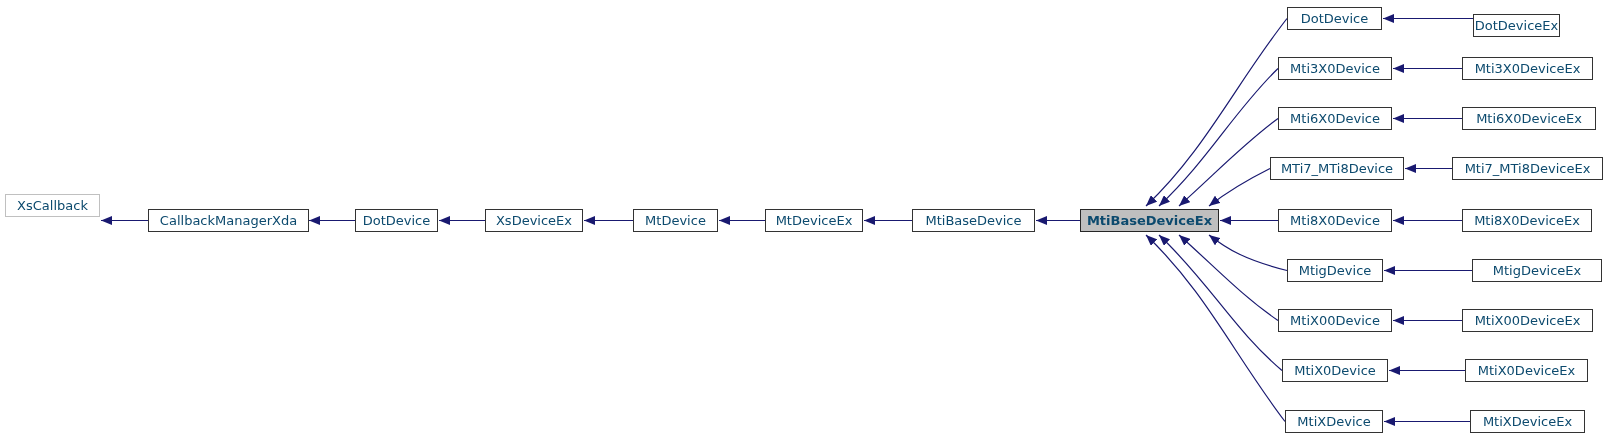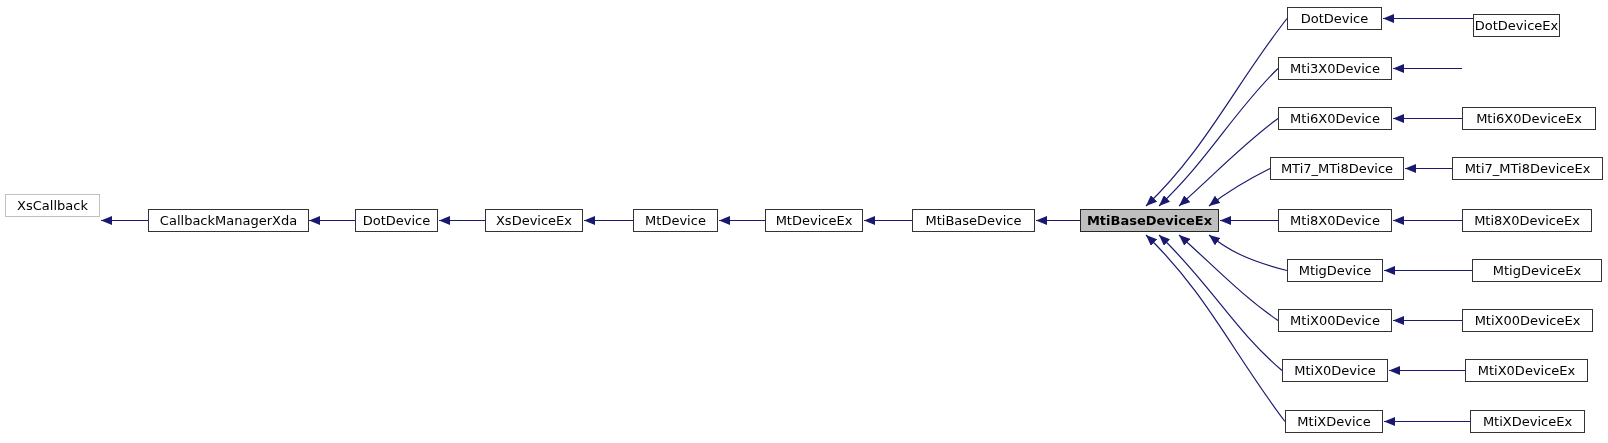--- a/index.html
+++ b/index.html
@@ -20,21 +20,21 @@
     fill: none;
     stroke: #191970;
     stroke-width: 1.2;
   }
   .node {
     position: absolute;
     height: 23px;
     box-sizing: border-box;
     background: #ffffff;
     border: 1px solid #333333;
-    color: #000000;
+    color: #0c4a6e;
     font-size: 13px;
     display: flex;
     align-items: center;
     justify-content: center;
     white-space: nowrap;
     cursor: pointer;
   }
   .node.external {
     border-color: #c0c0c0;
     cursor: default;
@@ -99,20 +99,21 @@
   <div class="node" style="left:1278px; top:57px;  width:114px">Mti3X0Device</div>
   <div class="node" style="left:1278px; top:107px; width:114px">Mti6X0Device</div>
   <div class="node" style="left:1270px; top:157px; width:134px">MTi7_MTi8Device</div>
   <div class="node" style="left:1278px; top:209px; width:114px">Mti8X0Device</div>
   <div class="node" style="left:1287px; top:259px; width:96px">MtigDevice</div>
   <div class="node" style="left:1278px; top:309px; width:114px">MtiX00Device</div>
   <div class="node" style="left:1282px; top:359px; width:106px">MtiX0Device</div>
   <div class="node" style="left:1285px; top:410px; width:98px">MtiXDevice</div>
 
   <div class="node" style="left:1473px; top:14px;   width:87px">DotDeviceEx</div>
+  <div class="node" style="left:1462px; top:57px;  width:131px">Mti3X0DeviceEx</div>
   <div class="node" style="left:1462px; top:107px; width:134px">Mti6X0DeviceEx</div>
   <div class="node" style="left:1452px; top:157px; width:151px">Mti7_MTi8DeviceEx</div>
   <div class="node" style="left:1462px; top:209px; width:130px">Mti8X0DeviceEx</div>
   <div class="node" style="left:1472px; top:259px; width:130px">MtigDeviceEx</div>
   <div class="node" style="left:1462px; top:309px; width:131px">MtiX00DeviceEx</div>
   <div class="node" style="left:1465px; top:359px; width:123px">MtiX0DeviceEx</div>
   <div class="node" style="left:1470px; top:410px; width:115px">MtiXDeviceEx</div>
 
 </div>
 

